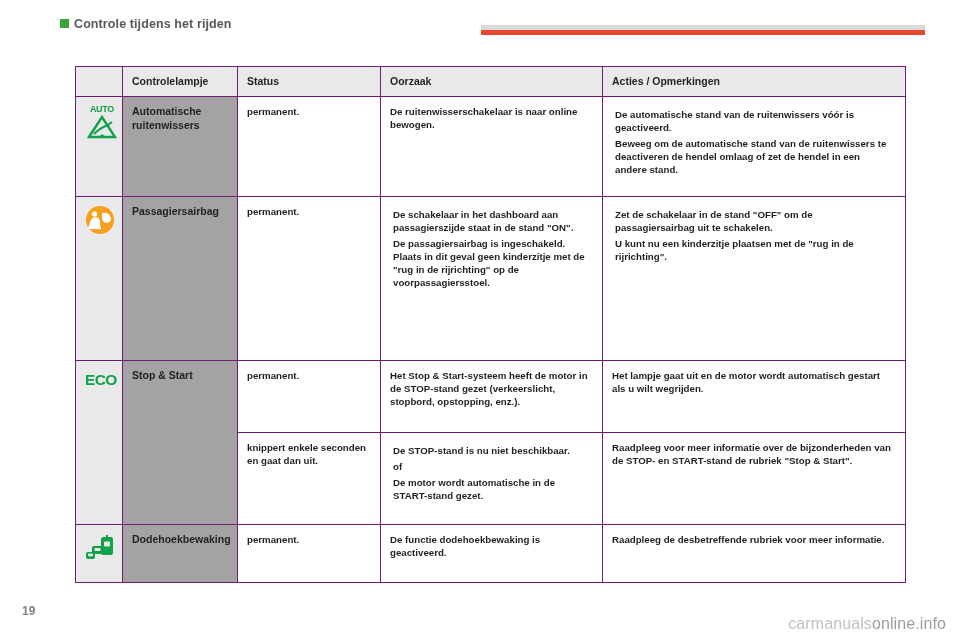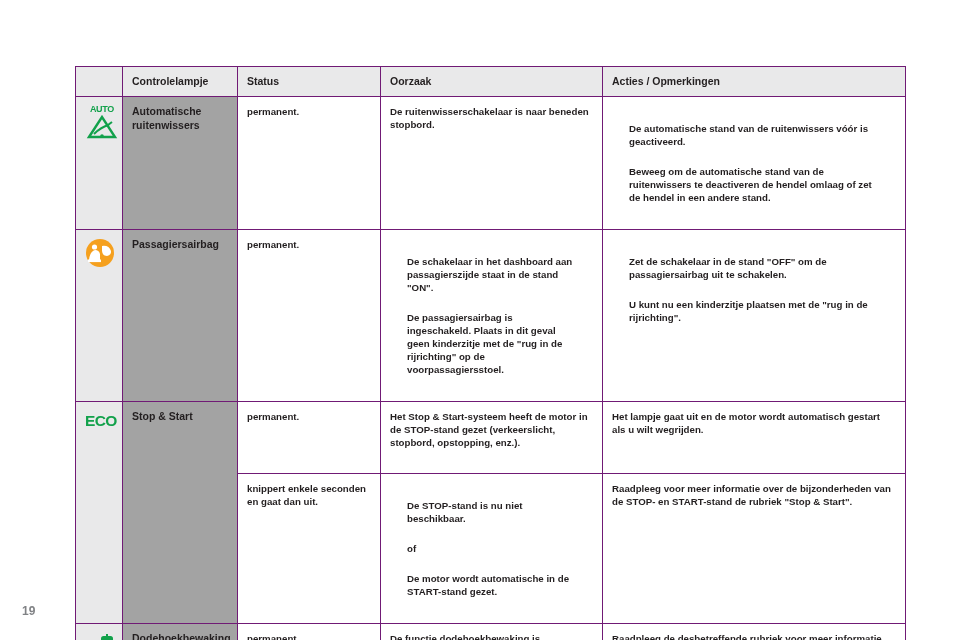--- a/index.html
+++ b/index.html
@@ -63,21 +63,21 @@
   td.name-cell {
     background: #a3a3a3;
     font-size: 10.5px; font-weight: bold; color: #231f20;
     line-height: 1.32;
   }
   td.body-cell {
     background: #fff;
     font-size: 9.7px; font-weight: bold; color: #231f20;
     line-height: 1.34;
   }
-  td.body-cell p { margin: 17px; }
+  td.body-cell p { margin: 3px; }
 
   
   .ic { display: inline-block; }
   .ic-auto-wiper { width: 34px; }
   .ic-auto-wiper .auto-txt {
     font-size: 9px; font-weight: bold; color: #12a14b;
     letter-spacing: -.3px; line-height: 1; margin-bottom: 1px;
   }
   .ic-eco {
     font-size: 15.5px; font-weight: bold; color: #12a14b;
@@ -94,20 +94,26 @@
     font-size: 16px; color: #bfc1c3;
     letter-spacing: .1px;
   }
   .watermark .wm-dark { color: #9a9c9e; }
 </style>
 </head>
 <body>
 
 <div class="page">
 
+  <div class="header">
+    <div class="hdr-marker"></div>
+    <div class="hdr-title">Controle tijdens het rijden</div>
+    <div class="hdr-rule-grey"></div>
+    <div class="hdr-rule-red"></div>
+  </div>
 
   <div class="table-wrap">
     <table class="ctrl">
       <colgroup>
         <col class="col-icon">
           <col class="col-name">
           <col class="col-status">
         <col class="col-cause">
           <col class="col-act">
       </colgroup>
@@ -129,21 +135,21 @@
               <svg width="32" height="26" viewBox="0 0 32 26">
                 <path d="M3 22 L16 2 L29 22 Z" fill="none" stroke="#12a14b" stroke-width="2.4"></path>
                 <path d="M8 19 Q15 12 23 10" fill="none" stroke="#12a14b" stroke-width="2"></path>
                 <path d="M22 10 L26 7" stroke="#12a14b" stroke-width="2"></path>
                 <circle cx="16" cy="21" r="1.8" fill="#12a14b"></circle>
               </svg>
             </div>
           </td>
           <td class="name-cell">Automatische ruitenwissers</td>
           <td class="body-cell">permanent.</td>
-          <td class="body-cell">De ruitenwisserschakelaar is naar beneden stopbord.</td>
+          <td class="body-cell">De ruitenwisserschakelaar is naar online bewogen.</td>
           <td class="body-cell">
             <p>De automatische stand van de ruitenwissers vóór is geactiveerd.</p>
             <p>Beweeg om de automatische stand van de ruitenwissers te deactiveren de hendel omlaag of zet de hendel in een andere stand.</p>
           </td>
         </tr>
 
         <tr style="height:164px;">
           <td class="icon-cell">
             <svg width="30" height="30" viewBox="0 0 30 30">
               <circle cx="15" cy="15" r="14" fill="#f5a01e"></circle>
@@ -203,14 +209,15 @@
           <td class="body-cell">permanent.</td>
           <td class="body-cell">De functie dodehoekbewaking is geactiveerd.</td>
           <td class="body-cell">Raadpleeg de desbetreffende rubriek voor meer informatie.</td>
         </tr>
 
       </tbody>
     </table>
   </div>
 
   <div class="pagenum">19</div>
+  <div class="watermark"><span>carmanuals</span><span class="wm-dark">online.info</span></div>
 
 </div>
 
 </body></html>

